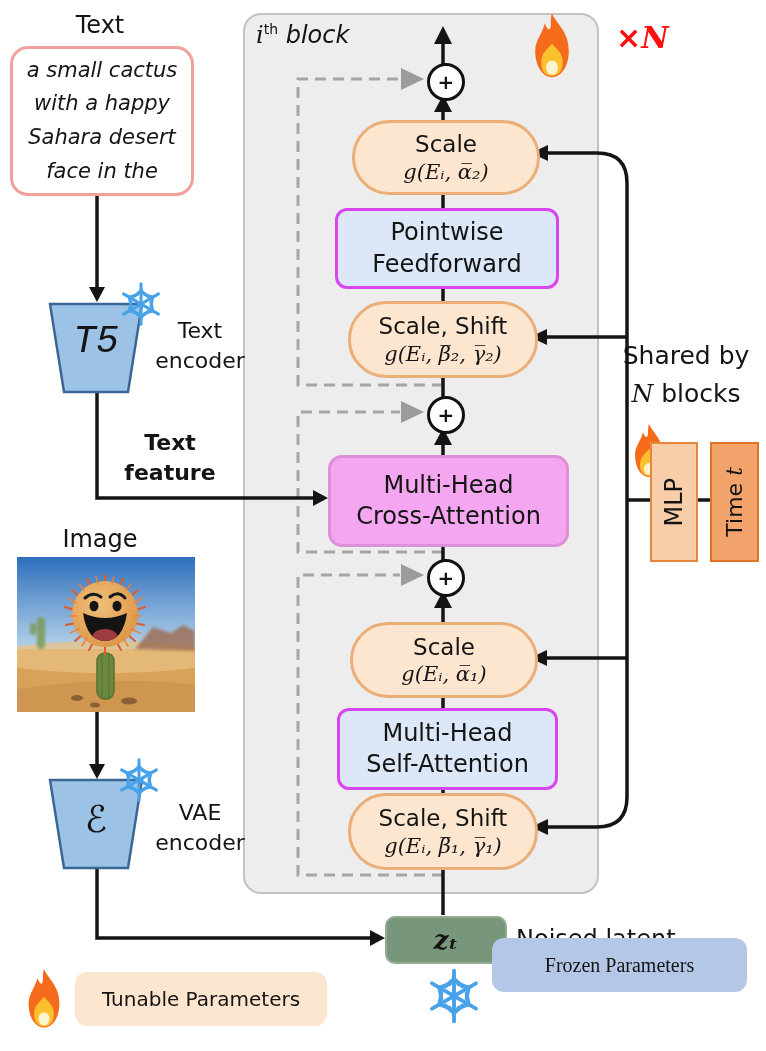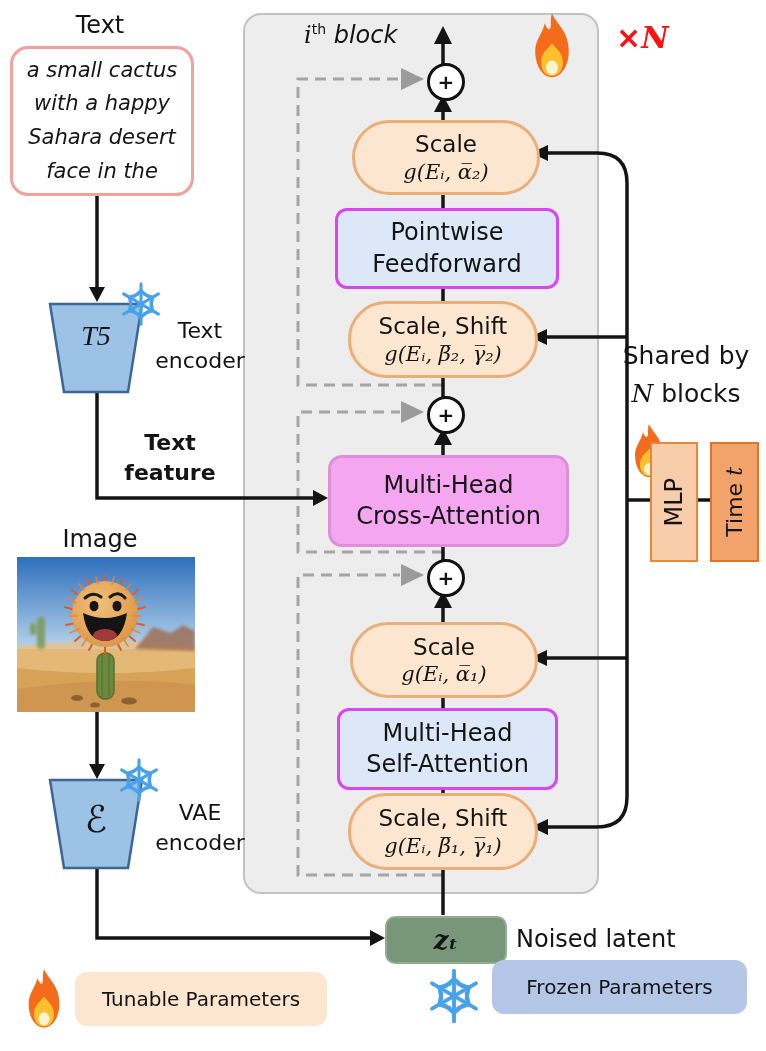--- a/index.html
+++ b/index.html
@@ -77,21 +77,21 @@
 
   <div class="abs bigtext" style="left:55px;top:10px;width:90px;text-align:center;">Text</div>
 
   <div class="abs ctr" style="left:10px;top:46px;width:178px;height:144px;background:#fff;border:3px solid #F2A09C;border-radius:18px;font-style:italic;font-size:21px;line-height:1.6;">
     <div>a small cactus</div>
     <div>with a happy</div>
     <div>Sahara desert</div>
     <div>face in the</div>
   </div>
 
-  <div class="abs" style="left:50px;top:320px;width:92px;text-align:center;font-size:28px;font-style:italic;font-family:Liberation Serif, serif;">T5</div>
+  <div class="abs" style="left:50px;top:320px;width:92px;text-align:center;font-size:38px;font-style:italic;font-family:Liberation Mono, monospace;">T5</div>
 
   <svg class="abs" style="left:118px;top:281px;" width="46" height="46" viewBox="0 0 48 48">
     <g stroke="#47A2E9" stroke-width="3.2" stroke-linecap="round">
       <g>
           <line x1="24" y1="3" x2="24" y2="45"></line>
           <line x1="24" y1="10" x2="17" y2="16"></line>
           <line x1="24" y1="10" x2="31" y2="16"></line>
           <line x1="24" y1="38" x2="17" y2="32"></line>
           <line x1="24" y1="38" x2="31" y2="32"></line>
         </g>
@@ -223,21 +223,21 @@
           <line x1="24" y1="38" x2="31" y2="32"></line>
         </g>
     </g>
   </svg>
 
   <div class="abs caption" style="left:148px;top:798px;width:104px;">
     <div>VAE</div>
     <div>encoder</div>
   </div>
 
-  <div class="abs" style="left:256px;top:21px;font-size:24px;margin-left:48px;">
+  <div class="abs" style="left:256px;top:21px;font-size:24px;">
     <span style="font-style:italic;font-family:'DejaVu Serif',serif;">i</span><sup style="font-size:14px;">th</sup>
     <span style="font-style:italic;font-weight:500;">block</span>
   </div>
 
   <svg class="abs" style="left:528px;top:12px;" width="48" height="68" viewBox="0 0 40 56">
     <path d="M20 1 C24 10 34 16 34 32 C34 46 27 54 20 54 C13 54 6 46 6 32 C6 23 12 18 14 9 C16 15 19 16 19 10 C19 6 19 3 20 1Z" fill="#F56B1C"></path>
     <path d="M20 26 C25 32 29 34 29 42 C29 50 24 53 20 53 C16 53 11 50 11 42 C11 34 15 32 20 26Z" fill="#FBC02D"></path>
     <ellipse cx="20" cy="46" rx="5" ry="6" fill="#FDF3D0"></ellipse>
   </svg>
 
@@ -337,15 +337,15 @@
       <g transform="rotate(120 24 24)">
           <line x1="24" y1="3" x2="24" y2="45"></line>
           <line x1="24" y1="10" x2="17" y2="16"></line>
           <line x1="24" y1="10" x2="31" y2="16"></line>
           <line x1="24" y1="38" x2="17" y2="32"></line>
           <line x1="24" y1="38" x2="31" y2="32"></line>
         </g>
     </g>
   </svg>
 
-  <div class="abs legendbox" style="left:492px;top:960px;width:255px;height:54px;background:#B5C7E7;">Frozen Parameters</div>
+  <div class="abs legendbox" style="left:492px;top:938px;width:255px;height:54px;background:#B5C7E7;font-family:Liberation Serif, serif;">Frozen Parameters</div>
 
 </div>
 
 </body></html>

